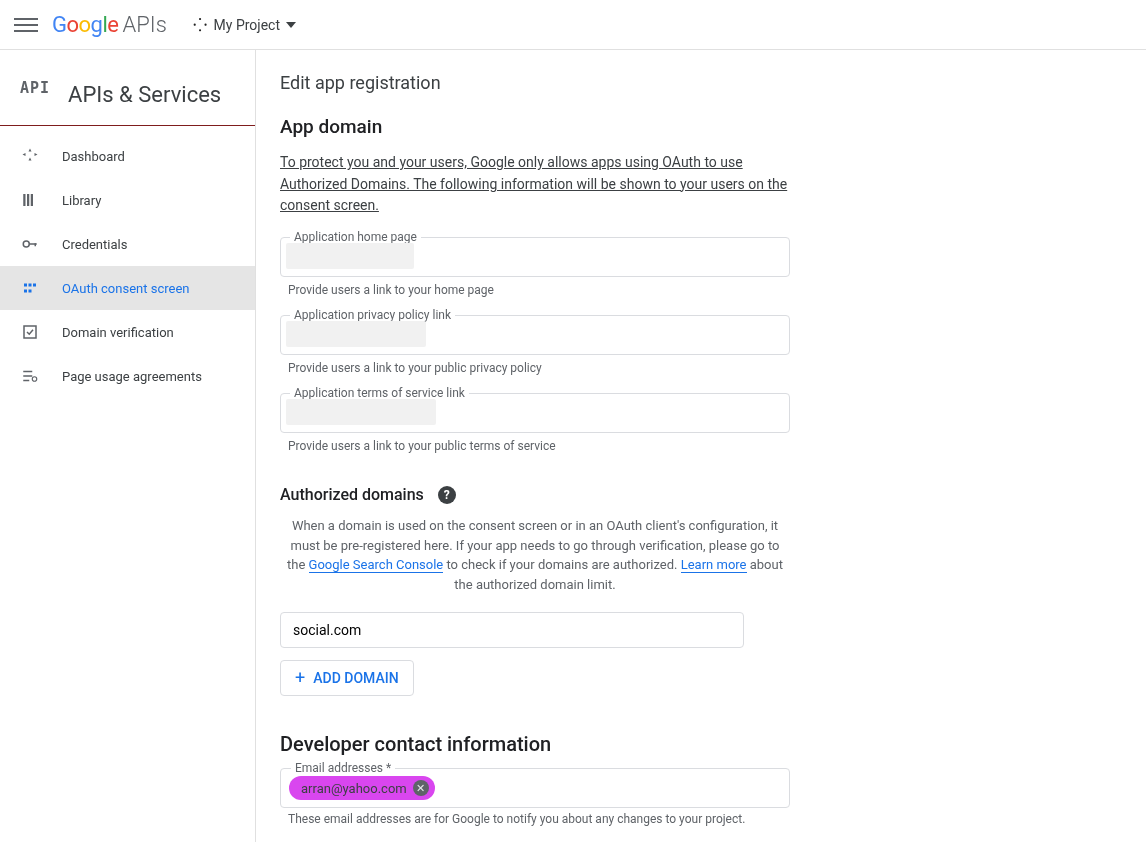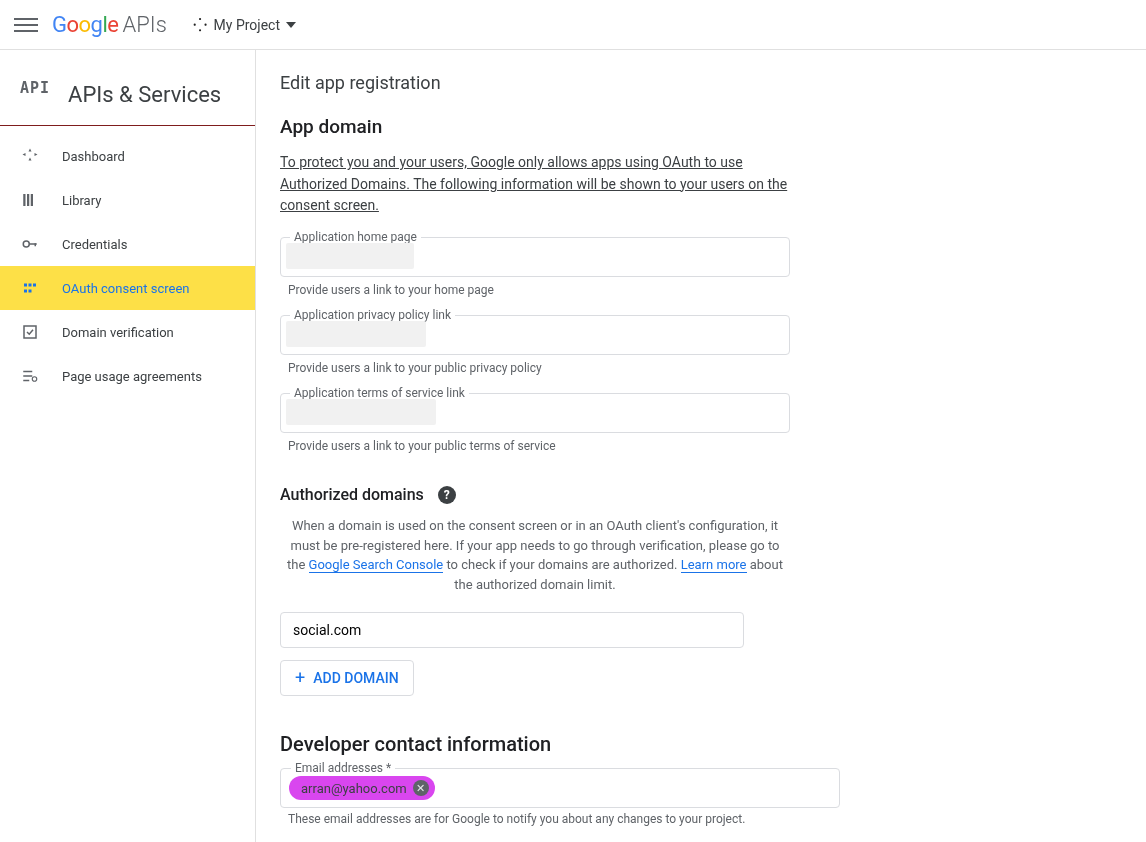--- a/index.html
+++ b/index.html
@@ -17,21 +17,21 @@
   .proj-name { color: #3c4043; font-size: 14px; }
   .caret-down { width: 0; height: 0; border-left: 5px solid transparent; border-right: 5px solid transparent; border-top: 6px solid #3c4043; }
   
   .layout { display: flex; min-height: calc(100vh - 50px); }
   .sidebar { width: 256px; border-right: 1px solid #e0e0e0; display: flex; flex-direction: column; }
   .sidebar-head { display: flex; align-items: center; gap: 18px; padding: 18px 20px; border-bottom: 1px solid #7f1d1d; }
   .api-logo { font-family: monospace; font-weight: bold; font-size: 15px; letter-spacing: 1px; color: #5f6368; }
   .sidebar-title { font-size: 22px; color: #3c4043; margin-top: 14px; }
   .nav { padding-top: 8px; }
   .nav-item { display: flex; align-items: center; gap: 22px; padding: 12px 20px; cursor: pointer; color: #3c4043; font-size: 13px; }
-  .nav-item.active { background: #fde047; color: #1a73e8; }
+  .nav-item.active { background: #e5e5e5; color: #1a73e8; }
   .nav-icon { width: 20px; height: 20px; display: flex; align-items: center; justify-content: center; flex-shrink: 0; }
   .nav-icon svg { width: 18px; height: 18px; fill: #5f6368; }
   .nav-item.active .nav-icon svg { fill: #1a73e8; }
   
   .main { flex: 1; padding: 22px 0 40px 24px; max-width: 820px; }
   .page-title { font-size: 18px; color: #3c4043; margin-bottom: 22px; font-weight: 400; }
   .section-h { font-size: 19px; font-weight: 500; color: #202124; margin-bottom: 14px; }
   .section-desc { font-size: 14px; color: #3c4043; line-height: 1.55; margin-bottom: 20px; max-width: 510px; text-decoration: underline; }
   
   .field-group { position: relative; margin-bottom: 6px; }
@@ -47,21 +47,21 @@
   .help-icon { width: 18px; height: 18px; border-radius: 50%; background: #3c4043; color: #fff; display: flex; align-items: center; justify-content: center; font-weight: bold; font-size: 12px; cursor: pointer; }
   .auth-desc { font-size: 13px; color: #5f6368; line-height: 1.5; max-width: 510px; margin-bottom: 18px; text-align: center; }
   .auth-desc a { color: #1a73e8; text-decoration: none; border-bottom: 1px solid #1a73e8; }
   
   .domain-input { width: 464px; height: 36px; border: 1px solid #dadce0; border-radius: 4px; padding: 8px 12px; font-size: 14px; font-family: inherit; outline: none; margin-bottom: 12px; }
   .add-domain-btn { display: inline-flex; align-items: center; gap: 8px; border: 1px solid #dadce0; background: #fff; border-radius: 4px; padding: 8px 14px; font-size: 14px; font-weight: 500; color: #1a73e8; cursor: pointer; font-family: inherit; }
   .plus { font-size: 18px; line-height: 1; font-weight: 400; }
   
   .dev-section { margin-top: 36px; }
   .dev-section .section-h { margin-bottom: 12px; font-size: 20px;}
-  .email-field { width: 560px; min-height: 40px; border: 1px solid #dadce0; border-radius: 4px; padding: 6px 8px; display: flex; align-items: center; position: relative; }
+  .email-field { width: 510px; min-height: 40px; border: 1px solid #dadce0; border-radius: 4px; padding: 6px 8px; display: flex; align-items: center; position: relative; }
   .email-label { position: absolute; top: -8px; left: 10px; background: #fff; padding: 0 4px; font-size: 12px; color: #5f6368; }
   .email-chip { display: inline-flex; align-items: center; gap: 6px; background: #d946ef; border-radius: 14px; padding: 4px 6px 4px 12px; font-size: 13px; color: #3c4043; }
   .chip-x { width: 16px; height: 16px; border-radius: 50%; background: #5f6368; color: #e8eaed; display: flex; align-items: center; justify-content: center; font-size: 11px; cursor: pointer; line-height: 1; }
 </style>
 </head>
 <body>
 
 <div class="topbar">
   <div class="hamburger">
       <span></span>

